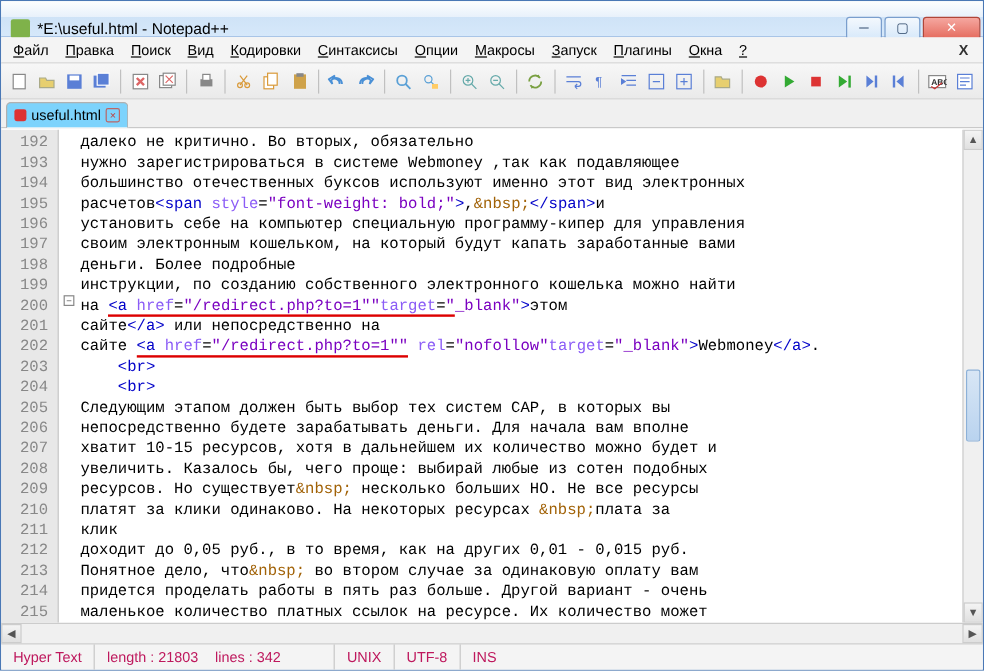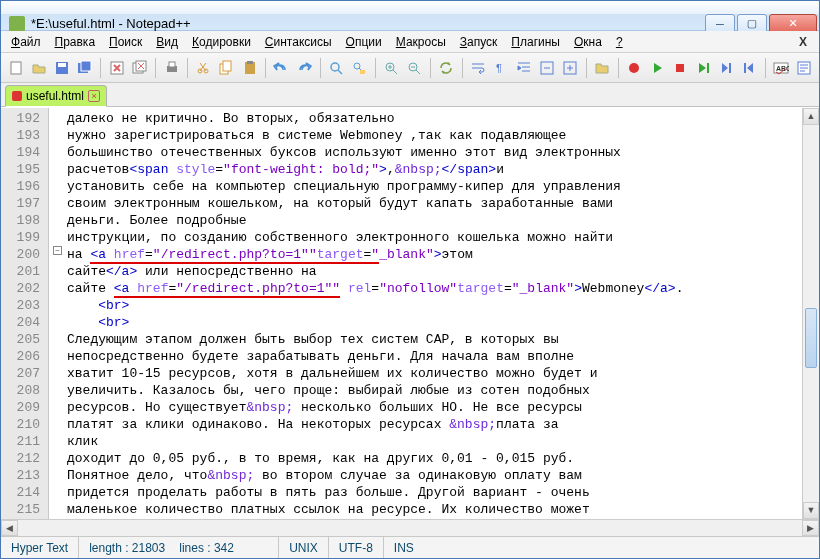--- a/index.html
+++ b/index.html
@@ -12,39 +12,39 @@
   .winbtn { width: 30px; height: 20px; border: 1px solid #7a9ecd; border-radius: 3px; background: linear-gradient(#f3f8fd,#d6e8fa); display:flex; align-items:center; justify-content:center; font-size:11px; color:#2a4466; }
   .winbtn.close { width: 48px; background: linear-gradient(#f5a7a0,#e4685a); border-color:#b04538; color:#fff; }
   .menubar { height: 22px; background: #f4f4f4; border-bottom: 1px solid #d0d0d0; display:flex; align-items:center; padding: 0 4px; gap: 2px; }
   .menuitem { padding: 2px 6px; color:#000; text-decoration: underline; text-decoration-color: transparent; cursor:default; }
   .menuitem .ul { text-decoration: underline; }
   .xbtn { margin-left:auto; padding: 0 8px; font-weight:bold; color:#333; }
   .toolbar { height: 30px; background: linear-gradient(#f7f7f7,#eaeaea); border-bottom:1px solid #c8c8c8; display:flex; align-items:center; padding: 0 4px; gap:2px; overflow:hidden; }
   .tbtn { width:22px; height:22px; border:1px solid transparent; border-radius:2px; display:flex; align-items:center; justify-content:center; }
   .tsep { width:1px; height:20px; background:#c0c0c0; margin:0 3px; }
   .tabbar { height: 24px; background:#f0f0f0; border-bottom:1px solid #c0c0c0; display:flex; align-items:flex-end; padding-left:4px; }
-  .tab { height:22px; background:#bef264; border:1px solid #b0b0b0; border-bottom:1px solid #fff; border-radius:4px 4px 0 0; display:flex; align-items:center; padding:0 6px; gap:4px; position:relative; top:1px; }
+  .tab { height:22px; background:#7dd3fc; border:1px solid #b0b0b0; border-bottom:1px solid #fff; border-radius:4px 4px 0 0; display:flex; align-items:center; padding:0 6px; gap:4px; position:relative; top:1px; }
   .tab .dot { width:10px; height:10px; background:#d33; border-radius:2px; }
   .tab .tx { width:12px; height:12px; border:1px solid #b66; color:#b44; font-size:9px; line-height:10px; text-align:center; border-radius:2px; cursor:pointer; }
   .editor { flex:1; display:flex; overflow:hidden; border-top:1px solid #fff; position:relative; }
   .gutter { width:48px; background:#e8e8e8; color:#888; text-align:right; padding:2px 8px 2px 0; font-family:"Courier New",monospace; font-size:13px; line-height:17px; border-right:1px solid #c8c8c8; }
   .code { flex:1; font-family:"Courier New",monospace; font-size:13px; line-height:17px; padding:2px 0 2px 18px; white-space:pre; color:#000; overflow:hidden; position:relative; }
   .fold { position:absolute; left:50px; top:0; width:14px; height:100%; }
   .foldbox { position:absolute; width:9px; height:9px; border:1px solid #888; background:#fff; font-size:8px; line-height:7px; text-align:center; color:#555; left:2px; }
   .tag { color:#0000c8; }
   .attr { color:#8b5cf6; }
   .str { color:#7a00c0; }
-  .red { color:#6d28d9; }
+  .red { color:#a16207; }
   .underline-red { border-bottom:2px solid #d00; }
   .scroll-v { position:absolute; right:0; top:0; bottom:0; width:17px; background:#f0f0f0; border-left:1px solid #ccc; }
   .scroll-v .thumb { position:absolute; left:2px; right:2px; top:200px; height:60px; background:linear-gradient(#d8e6f5,#b9d3ef); border:1px solid #8bb0d8; border-radius:2px; }
   .scroll-v .arr { position:absolute; left:0; right:0; height:17px; background:linear-gradient(#f4f4f4,#e0e0e0); border:1px solid #ccc; text-align:center; font-size:9px; line-height:15px; color:#555; }
   .scroll-h { height:17px; background:#f0f0f0; border-top:1px solid #ccc; position:relative; }
   .scroll-h .arr { position:absolute; top:0; bottom:0; width:17px; background:linear-gradient(#f4f4f4,#e0e0e0); border:1px solid #ccc; text-align:center; font-size:9px; line-height:15px; color:#555; }
-  .statusbar { height:22px; background:#f4f4f4; border-top:1px solid #c8c8c8; display:flex; align-items:center; font-size:12px; color:#0c4a6e; }
+  .statusbar { height:22px; background:#f4f4f4; border-top:1px solid #c8c8c8; display:flex; align-items:center; font-size:12px; color:#be185d; }
   .statusbar > div { border-right:1px solid #c8c8c8; padding:0 10px; height:100%; display:flex; align-items:center; }
   svg { display:block; }
 </style>
 </head>
 <body>
 
 <div class="window">
   <div class="titlebar">
     <span class="icon"></span>
     <span class="title">*E:\useful.html - Notepad++</span>

